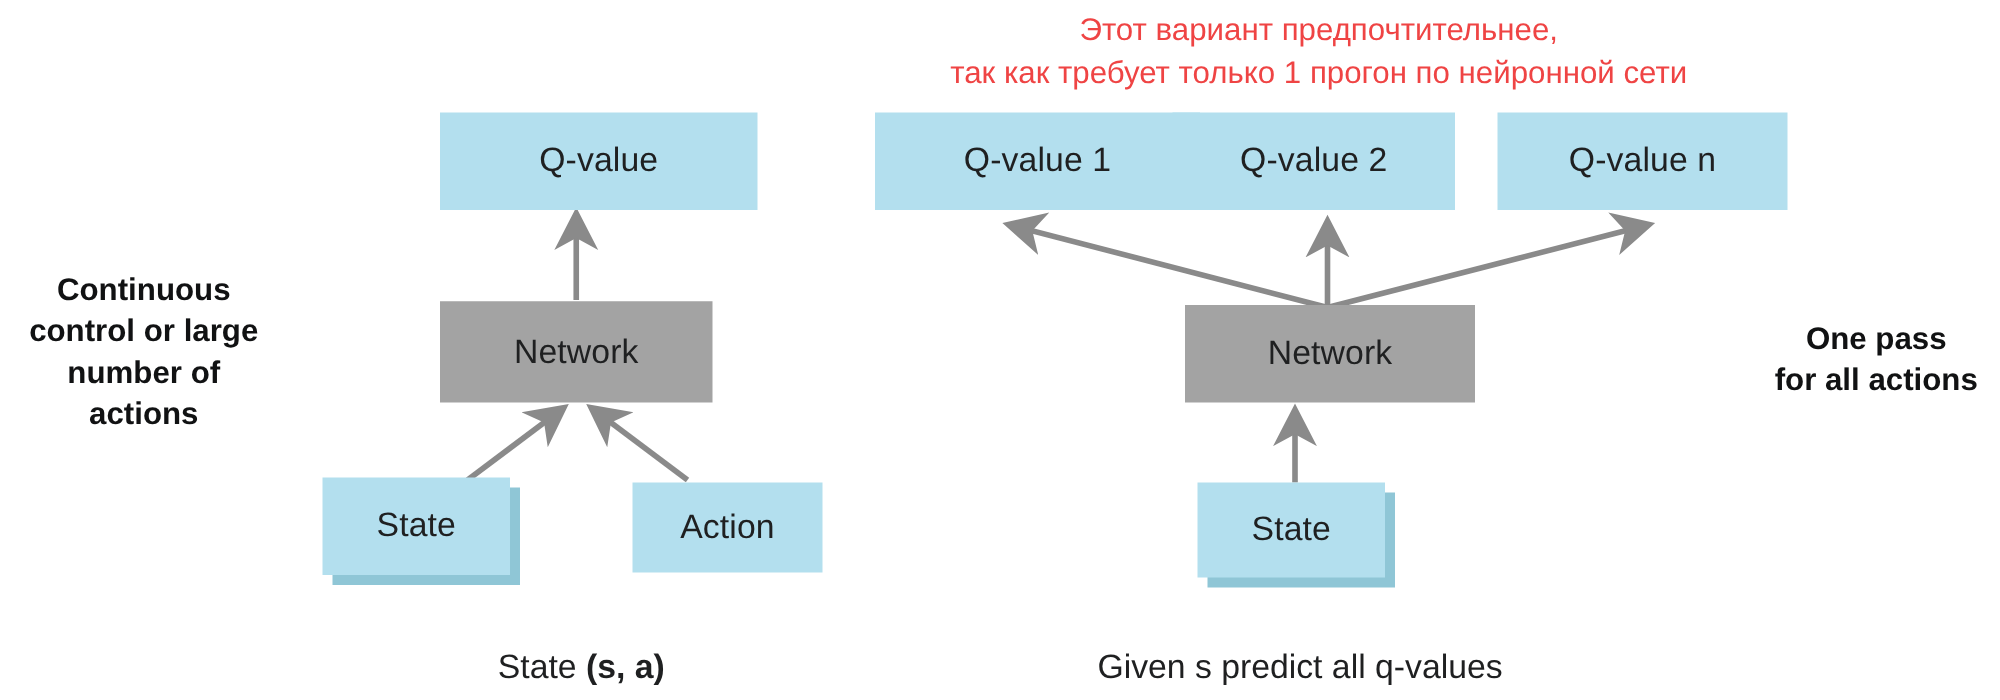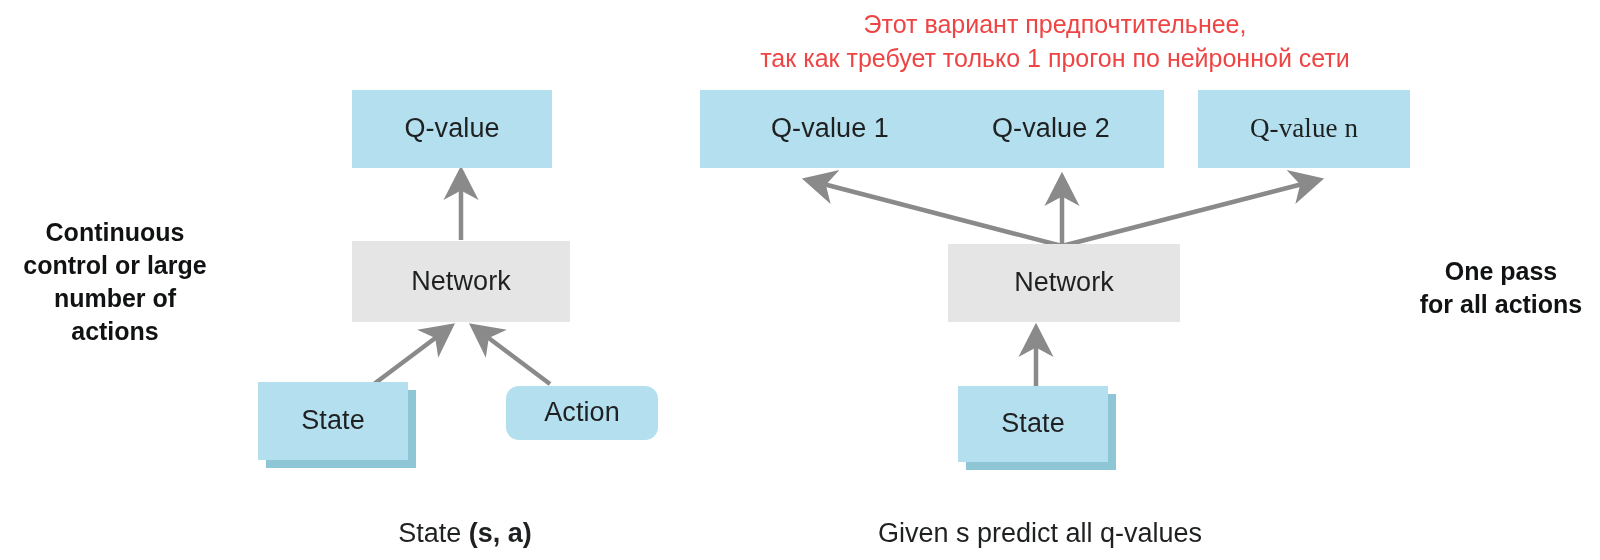--- a/index.html
+++ b/index.html
@@ -27,21 +27,21 @@
     display: flex;
     align-items: center;
     justify-content: center;
     font-size: 27px;
     line-height: 1.1;
     color: #1f2021;
     letter-spacing: 0.1px;
     white-space: nowrap;
   }
   .box-blue  { background: #b3dfee; }
-  .box-green { background: #e5e5e5; }
+  .box-green { background: #a3a3a3; }
 
   
   .stack-shadow {
     background: #8fc6d6;
   }
 
   
   .txt {
     position: absolute;
     text-align: center;
@@ -105,39 +105,39 @@
 
     <line x1="1062" y1="246" x2="808" y2="180" stroke="#8a8a8a" stroke-width="4.5" marker-end="url(#ah)"></line>
 
     <line x1="1062" y1="246" x2="1062" y2="178" stroke="#8a8a8a" stroke-width="4.5" marker-end="url(#ah)"></line>
 
     <line x1="1062" y1="246" x2="1318" y2="180" stroke="#8a8a8a" stroke-width="4.5" marker-end="url(#ah)"></line>
 
     <line x1="1036" y1="386" x2="1036" y2="329" stroke="#8a8a8a" stroke-width="4.5" marker-end="url(#ah)"></line>
   </svg>
 
-  <div class="abs box box-blue" style="left:352px; top:90px; width:200px; height:78px;">Q-value</div>
+  <div class="abs box box-blue" style="left:352px; top:90px; width:254px; height:78px;">Q-value</div>
 
   <div class="abs box box-green" style="left:352px; top:241px; width:218px; height:81px;">Network</div>
 
   <div class="abs stack-shadow" style="left:266px; top:390px; width:150px; height:78px;"></div>
   <div class="abs box box-blue" style="left:258px; top:382px; width:150px; height:78px;">State</div>
 
-  <div class="abs box box-blue" style="left:506px; top:386px; width:152px; height:54px;border-radius:13px;">Action</div>
+  <div class="abs box box-blue" style="left:506px; top:386px; width:152px; height:72px;">Action</div>
 
   <div class="txt caption" style="left:320px; top:481px; width:290px;">
     <div><span>State </span><b>(s, a)</b></div>
     
   </div>
 
   <div class="abs box box-blue" style="left:700px; top:90px; width:260px; height:78px;">Q-value 1</div>
 
   <div class="abs box box-blue" style="left:938px; top:90px; width:226px; height:78px;">Q-value 2</div>
 
-  <div class="abs box box-blue" style="left:1198px; top:90px; width:212px; height:78px;font-family:Liberation Serif, serif;">Q-value n</div>
+  <div class="abs box box-blue" style="left:1198px; top:90px; width:232px; height:78px;">Q-value n</div>
 
   <div class="abs box box-green" style="left:948px; top:244px; width:232px; height:78px;">Network</div>
 
   <div class="abs stack-shadow" style="left:966px; top:394px; width:150px; height:76px;"></div>
   <div class="abs box box-blue" style="left:958px; top:386px; width:150px; height:76px;">State</div>
 
   <div class="txt caption" style="left:830px; top:481px; width:420px;">
     <div>Given s predict all q-values</div>
     
   </div>

